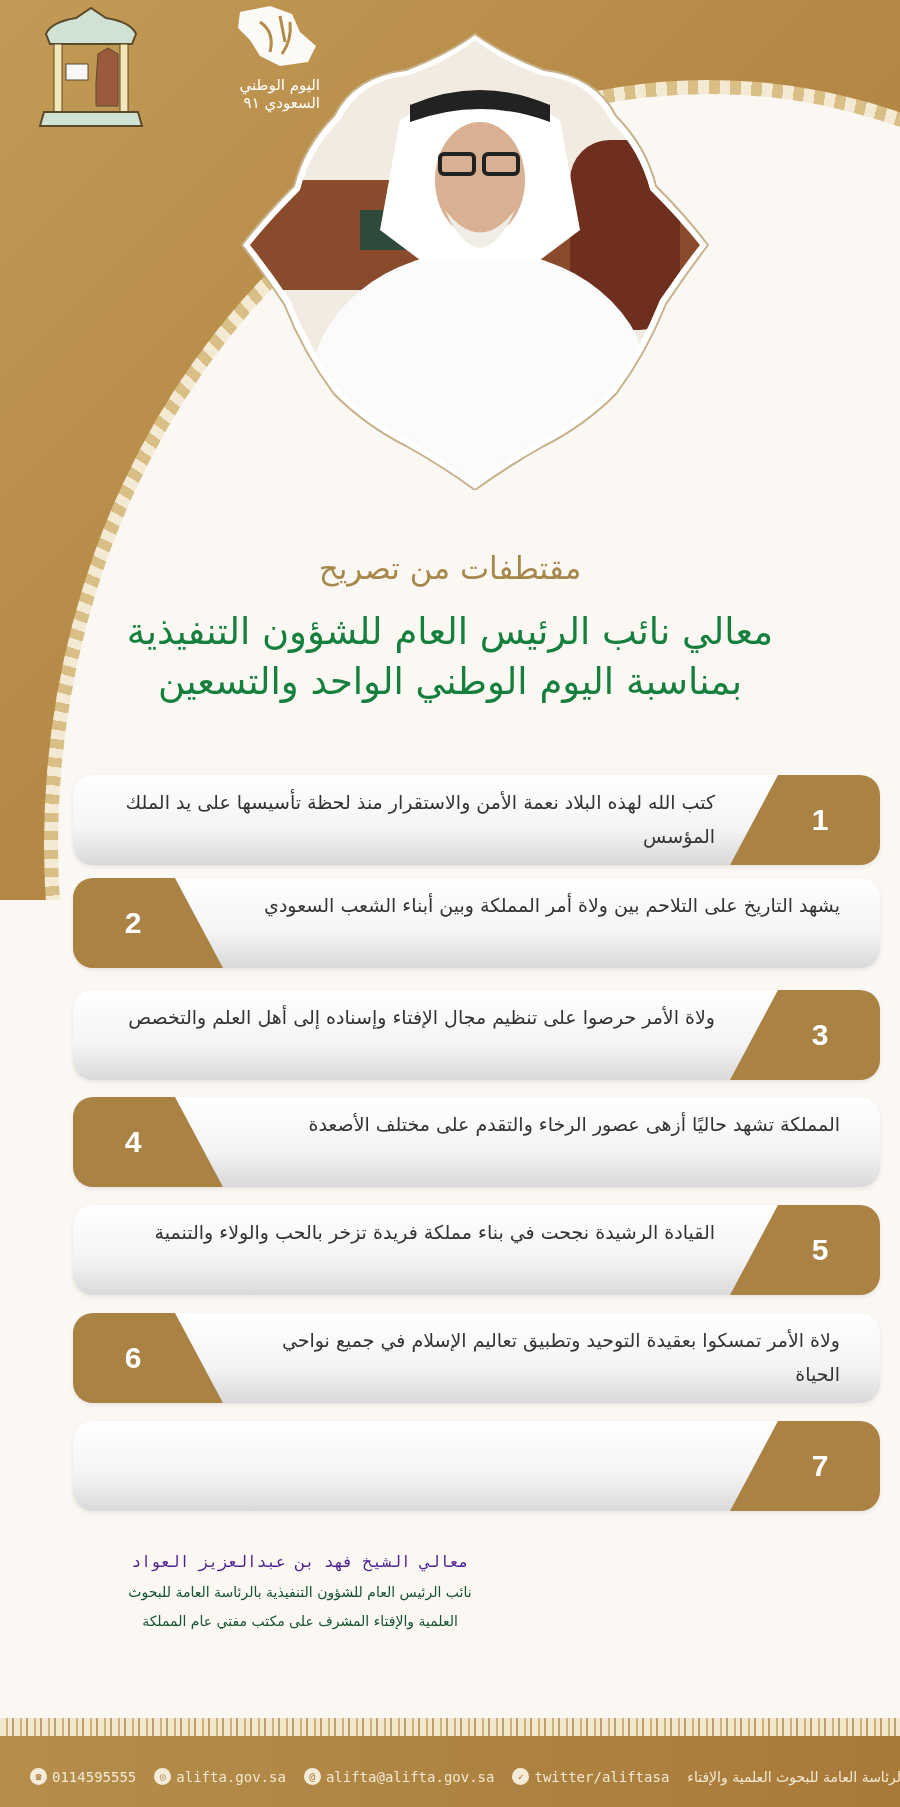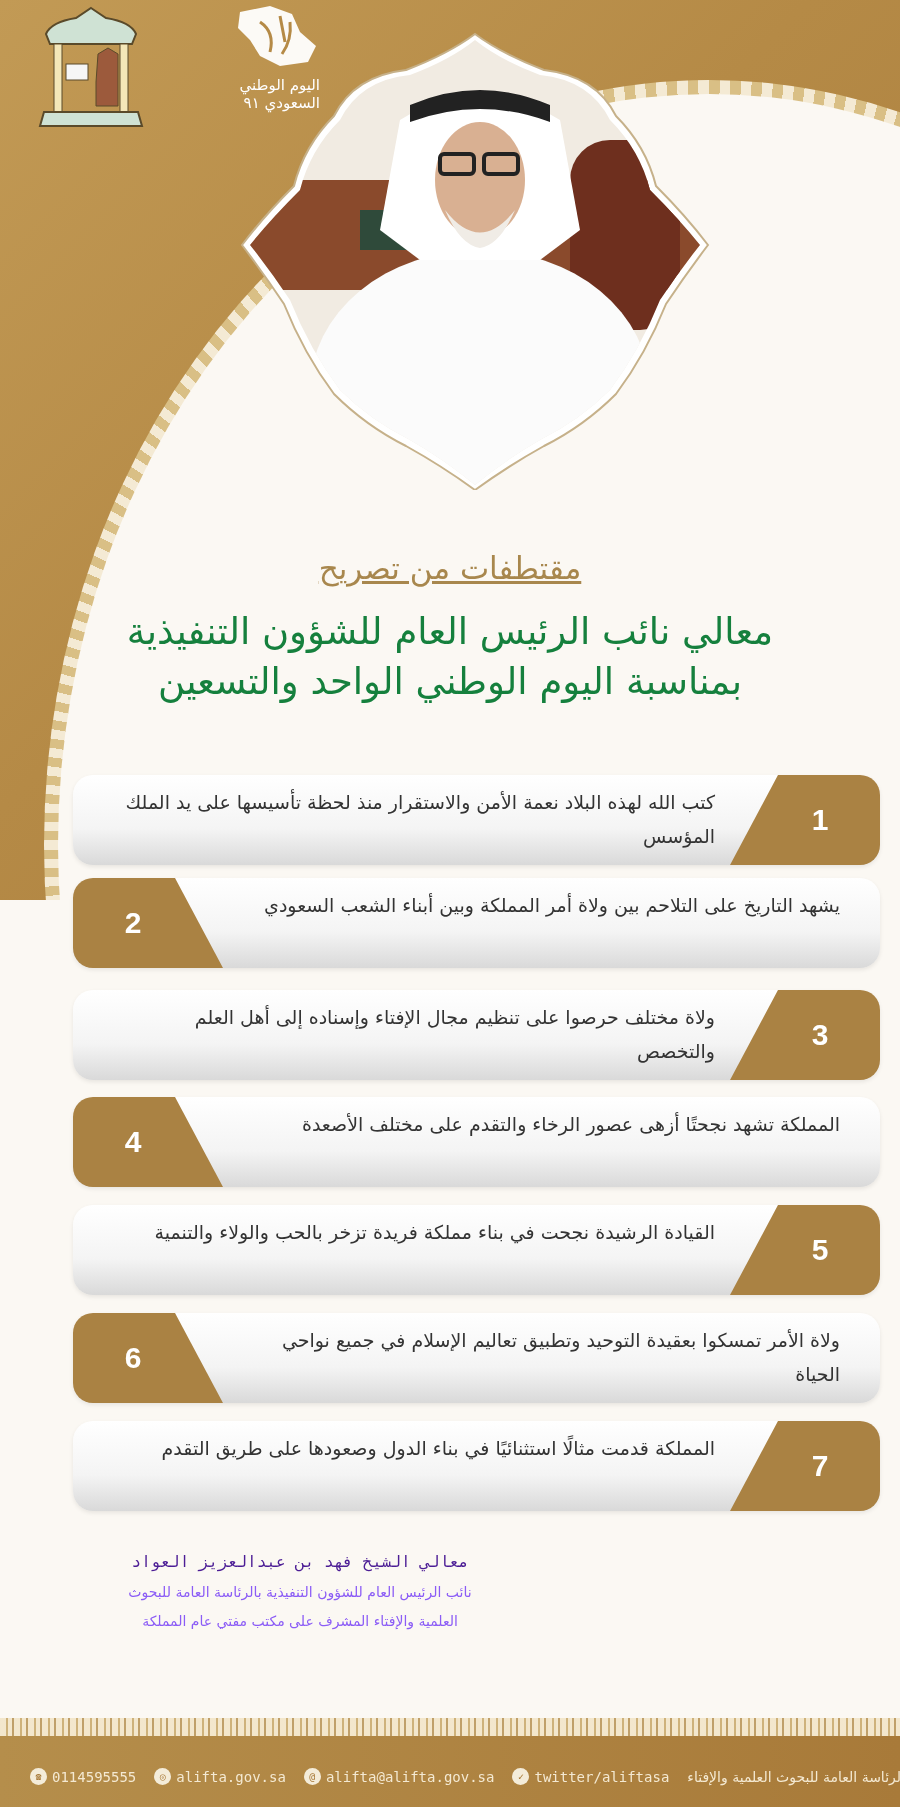--- a/index.html
+++ b/index.html
@@ -16,21 +16,21 @@
   .cream-fill { position:absolute; left:0; top:900px; width:900px; height:820px; background:#fbf8f3; }
 
   .logo-emblem { position:absolute; left:36px; top:4px; width:110px; height:128px; }
   .nd-logo { position:absolute; left:190px; top:2px; width:130px; height:135px; text-align:right; color:#fff; }
   .nd-logo .map { width:90px; height:68px; margin:0 auto; }
   .nd-logo .t1 { font-size:15px; line-height:18px; margin-top:2px; }
   .nd-logo .t2 { font-size:15px; line-height:18px; }
 
   .portrait-frame { position:absolute; left:240px; top:30px; width:470px; height:460px; }
   .titles { position:absolute; left:0; width:900px; text-align:center; direction:rtl; }
-  .title-sub { top:550px; font-size:31px; color:#a8874d;text-decoration:underline; }
+  .title-sub { top:550px; font-size:31px; color:#a8874d; }
   .title-main { top:607px; font-size:37px; color:#15803d; line-height:50px; }
 
   .card { position:absolute; width:807px; height:90px; border-radius:20px;
           background:linear-gradient(180deg,#ffffff 0%,#f4f4f4 60%,#d9d9d9 100%);
           box-shadow:0 2px 4px rgba(0,0,0,0.08); }
   .card-r { left:73px; }
   .card-l { left:73px; }
   .badge { position:absolute; top:0; height:90px; width:150px; background:#aa8243;
            color:#fff; font-family:"Liberation Sans", sans-serif; font-weight:bold; font-size:30px;
            display:flex; align-items:center; justify-content:center; }
@@ -38,21 +38,21 @@
                    clip-path:polygon(32% 0,100% 0,100% 100%,0 100%); padding-left:30px; box-sizing:border-box; }
   .card-l .badge { left:0; border-radius:20px 0 0 20px;
                    clip-path:polygon(0 0,68% 0,100% 100%,0 100%); padding-right:30px; box-sizing:border-box; }
   .card-text { position:absolute; top:10px; direction:rtl; text-align:right;
                font-size:19px; line-height:34px; color:#333; }
   .card-r .card-text { right:165px; width:590px;margin-left:48px; }
   .card-l .card-text { right:40px; width:590px; }
 
   .signature { position:absolute; left:40px; top:1548px; width:520px; text-align:center; direction:rtl; }
   .sig-name { font-size:16px; color:#4c1d95; line-height:30px;font-family:Liberation Mono, monospace; }
-  .sig-line { font-size:14px; color:#8b5cf6; line-height:29px; }
+  .sig-line { font-size:14px; color:#14532d; line-height:29px; }
 
   .footer-pattern { position:absolute; left:0; top:1718px; width:900px; height:18px;
       background:repeating-linear-gradient(90deg,#f2e5c8 0 6px,#c9aa6d 6px 8px,#f2e5c8 8px 12px,#b9965a 12px 14px);
       opacity:0.9; }
   .footer { position:absolute; left:0; top:1736px; width:900px; height:71px;
             background:linear-gradient(90deg,#b58e4b,#a87a39); }
   .footer-row { position:absolute; top:32px; left:30px; right:0; display:flex; align-items:center;
                 gap:18px; font-size:14px; color:#f4e9d2; font-family:"DejaVu Sans Mono", monospace; white-space:nowrap; }
   .f-item { display:flex; align-items:center; gap:5px; }
   .f-icon { width:17px; height:17px; border-radius:50%; background:#f4ecd9; color:#a87a39;
@@ -120,37 +120,36 @@
 <div class="card card-r" style="top:775px;">
   <div class="badge">1</div>
   <div class="card-text">كتب الله لهذه البلاد نعمة الأمن والاستقرار منذ لحظة تأسيسها على يد الملك المؤسس</div>
 </div>
 <div class="card card-l" style="top:878px;">
   <div class="badge">2</div>
   <div class="card-text">يشهد التاريخ على التلاحم بين ولاة أمر المملكة وبين أبناء الشعب السعودي</div>
 </div>
 <div class="card card-r" style="top:990px;">
   <div class="badge">3</div>
-  <div class="card-text">ولاة مختلف حرصوا على تنظيم مجال الإفتاء وإسناده إلى أهل العلم والتخصص</div>
+  <div class="card-text">ولاة الأمر حرصوا على تنظيم مجال الإفتاء وإسناده إلى أهل العلم والتخصص</div>
 </div>
 <div class="card card-l" style="top:1097px;">
   <div class="badge">4</div>
-  <div class="card-text">المملكة تشهد نجحتًا أزهى عصور الرخاء والتقدم على مختلف الأصعدة</div>
+  <div class="card-text">المملكة تشهد حاليًا أزهى عصور الرخاء والتقدم على مختلف الأصعدة</div>
 </div>
 <div class="card card-r" style="top:1205px;">
   <div class="badge">5</div>
   <div class="card-text">القيادة الرشيدة نجحت في بناء مملكة فريدة تزخر بالحب والولاء والتنمية</div>
 </div>
 <div class="card card-l" style="top:1313px;">
   <div class="badge">6</div>
   <div class="card-text">ولاة الأمر تمسكوا بعقيدة التوحيد وتطبيق تعاليم الإسلام في جميع نواحي الحياة</div>
 </div>
 <div class="card card-r" style="top:1421px;">
   <div class="badge">7</div>
-  <div class="card-text">المملكة قدمت مثالًا استثنائيًا في بناء الدول وصعودها على طريق التقدم</div>
 </div>
 
 <div class="signature">
   <div class="sig-name">معالي الشيخ فهد بن عبدالعزيز العواد</div>
   <div class="sig-line">نائب الرئيس العام للشؤون التنفيذية بالرئاسة العامة للبحوث</div>
   <div class="sig-line">العلمية والإفتاء المشرف على مكتب مفتي عام المملكة</div>
 </div>
 
 <div class="footer-pattern"></div>
 <div class="footer">

